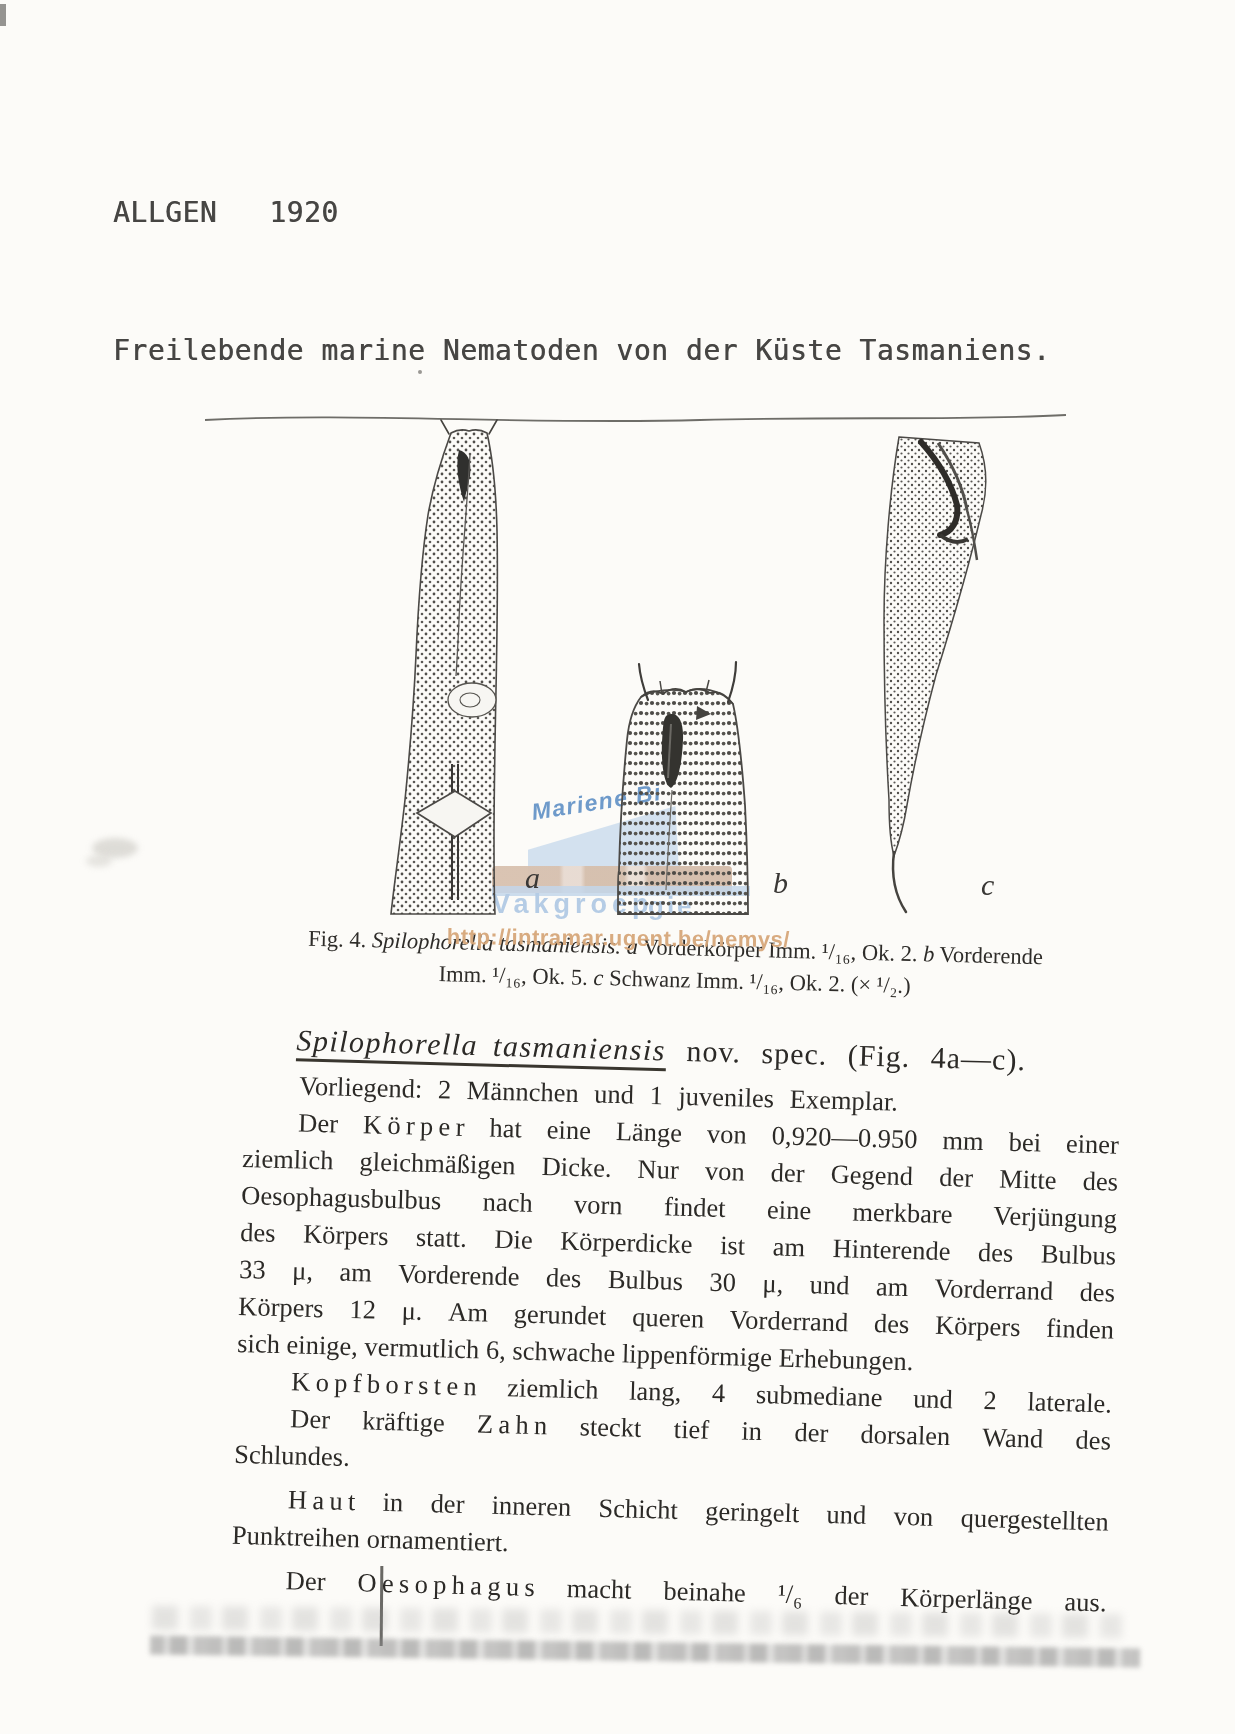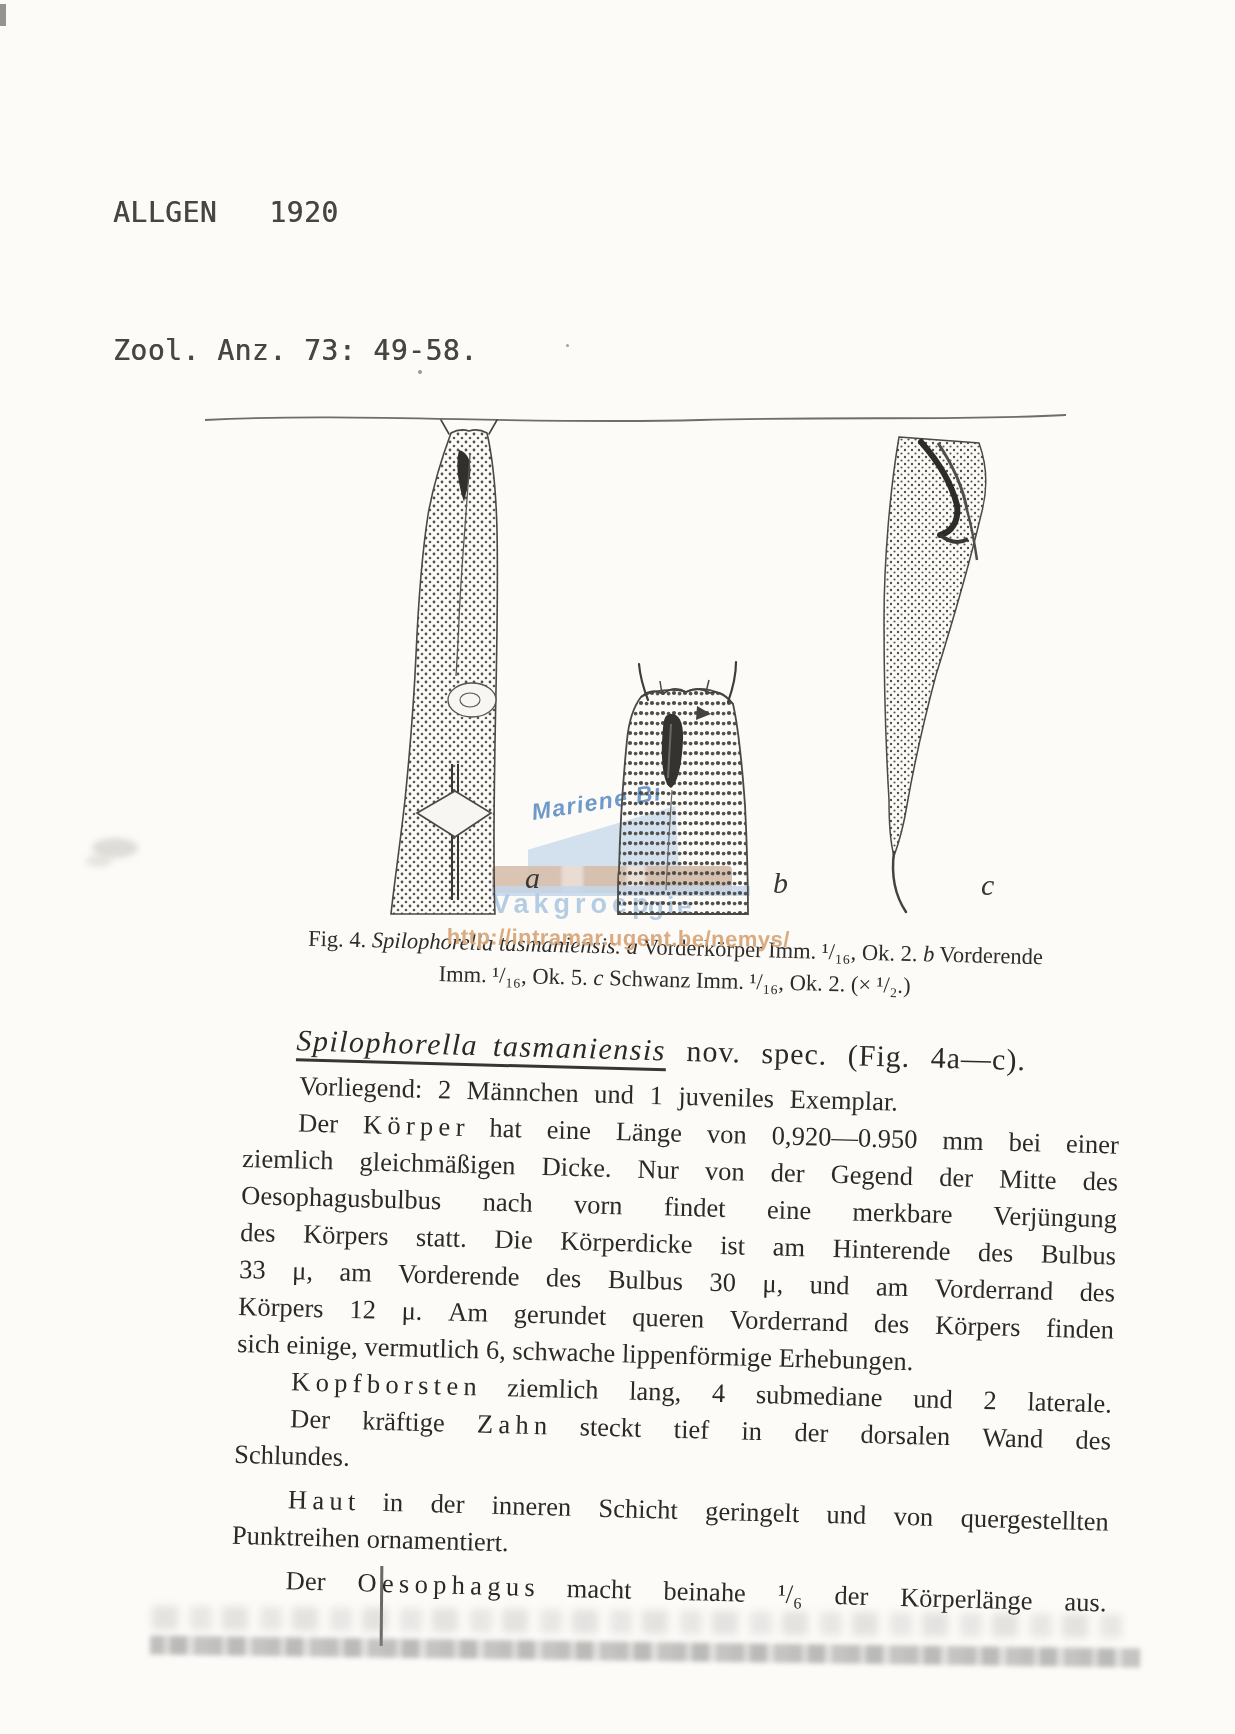--- a/index.html
+++ b/index.html
@@ -109,21 +109,21 @@
     left:150px;top:1642px;width:990px;height:19px;opacity:.5;filter:blur(2.5px);
     transform:rotate(.75deg);z-index:2;
     background:repeating-linear-gradient(90deg,#858585 0 14px,#bdbdbd 14px 20px,#7b7b7b 20px 37px,#c7c7c7 37px 44px,#8f8f8f 44px 58px);
   }
 </style>
 </head>
 <body>
 
 <div class="abs typeheader">
   <div>ALLGEN   1920</div>
-  <div>Zool. Anz. 73: 49-58.</div>
+  <div>Freilebende marine Nematoden von der Küste Tasmaniens.</div>
 </div>
 
 <div class="abs wm wm-sail"></div>
 <div class="abs wm wm-band"></div>
 <div class="abs wm wm-strip"></div>
 <div class="abs wm wm-brand">Mariene Bi</div>
 <div class="abs wm wm-vakgroep">Vakgroep</div>
 <div class="abs wm wm-fragment">gie</div>
 <div class="abs wm-url">http://intramar.ugent.be/nemys/</div>
 

